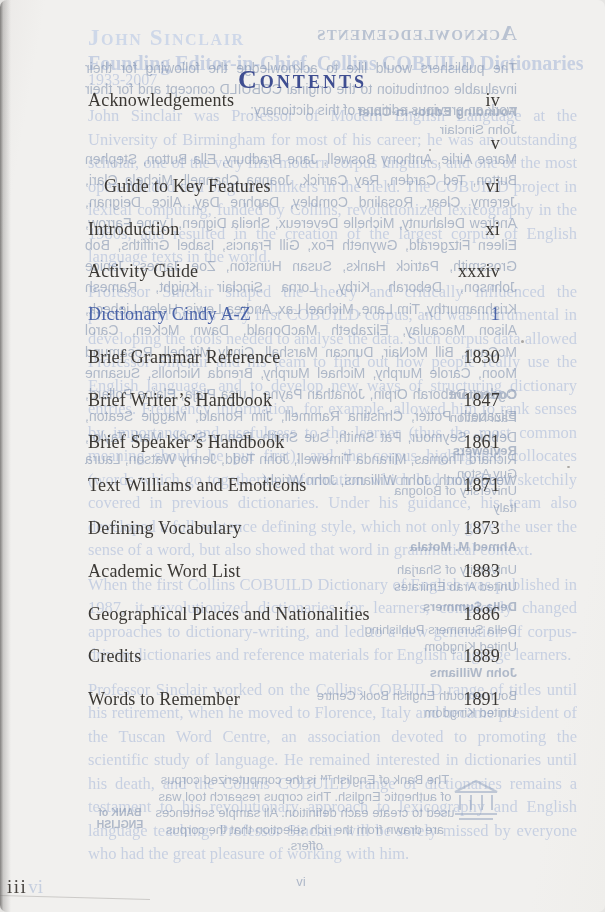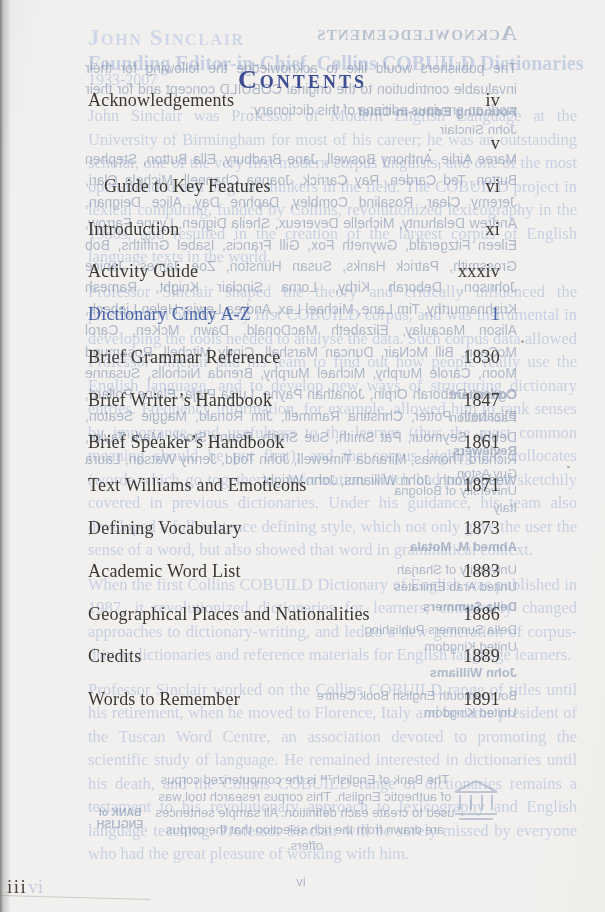--- a/index.html
+++ b/index.html
@@ -1,19 +1,20 @@
 <!DOCTYPE html>
 <html><head>
 <meta charset="utf-8">
 <style>
   html,body{margin:0;padding:0;background:#e6e5e3;}
   .page{
     position:relative;width:605px;height:912px;overflow:hidden;
     background:linear-gradient(100deg,#ebe9e7 0%,#f1f0ee 6%,#f1f0ee 90%,#efeeeb 100%);
     font-family:"Liberation Serif", serif;
+    border-radius:7px;
   }
   
   .gutter{position:absolute;left:0;top:0;bottom:0;width:11px;
     background:linear-gradient(to right,rgba(62,60,58,.62),rgba(62,60,58,.22) 30%,rgba(62,60,58,0) 100%);}
   .crease{position:absolute;left:0;top:897px;width:150px;height:1px;background:rgba(120,117,112,.30);transform:rotate(1.5deg);}
   .speck{position:absolute;border-radius:50%;background:#6e6a64;opacity:.55;}
   .s1{left:521px;top:340px;width:3px;height:3px;}
   .s2{left:567px;top:466px;width:3px;height:2px;}
   .s3{left:429px;top:149px;width:2px;height:2px;}
 

